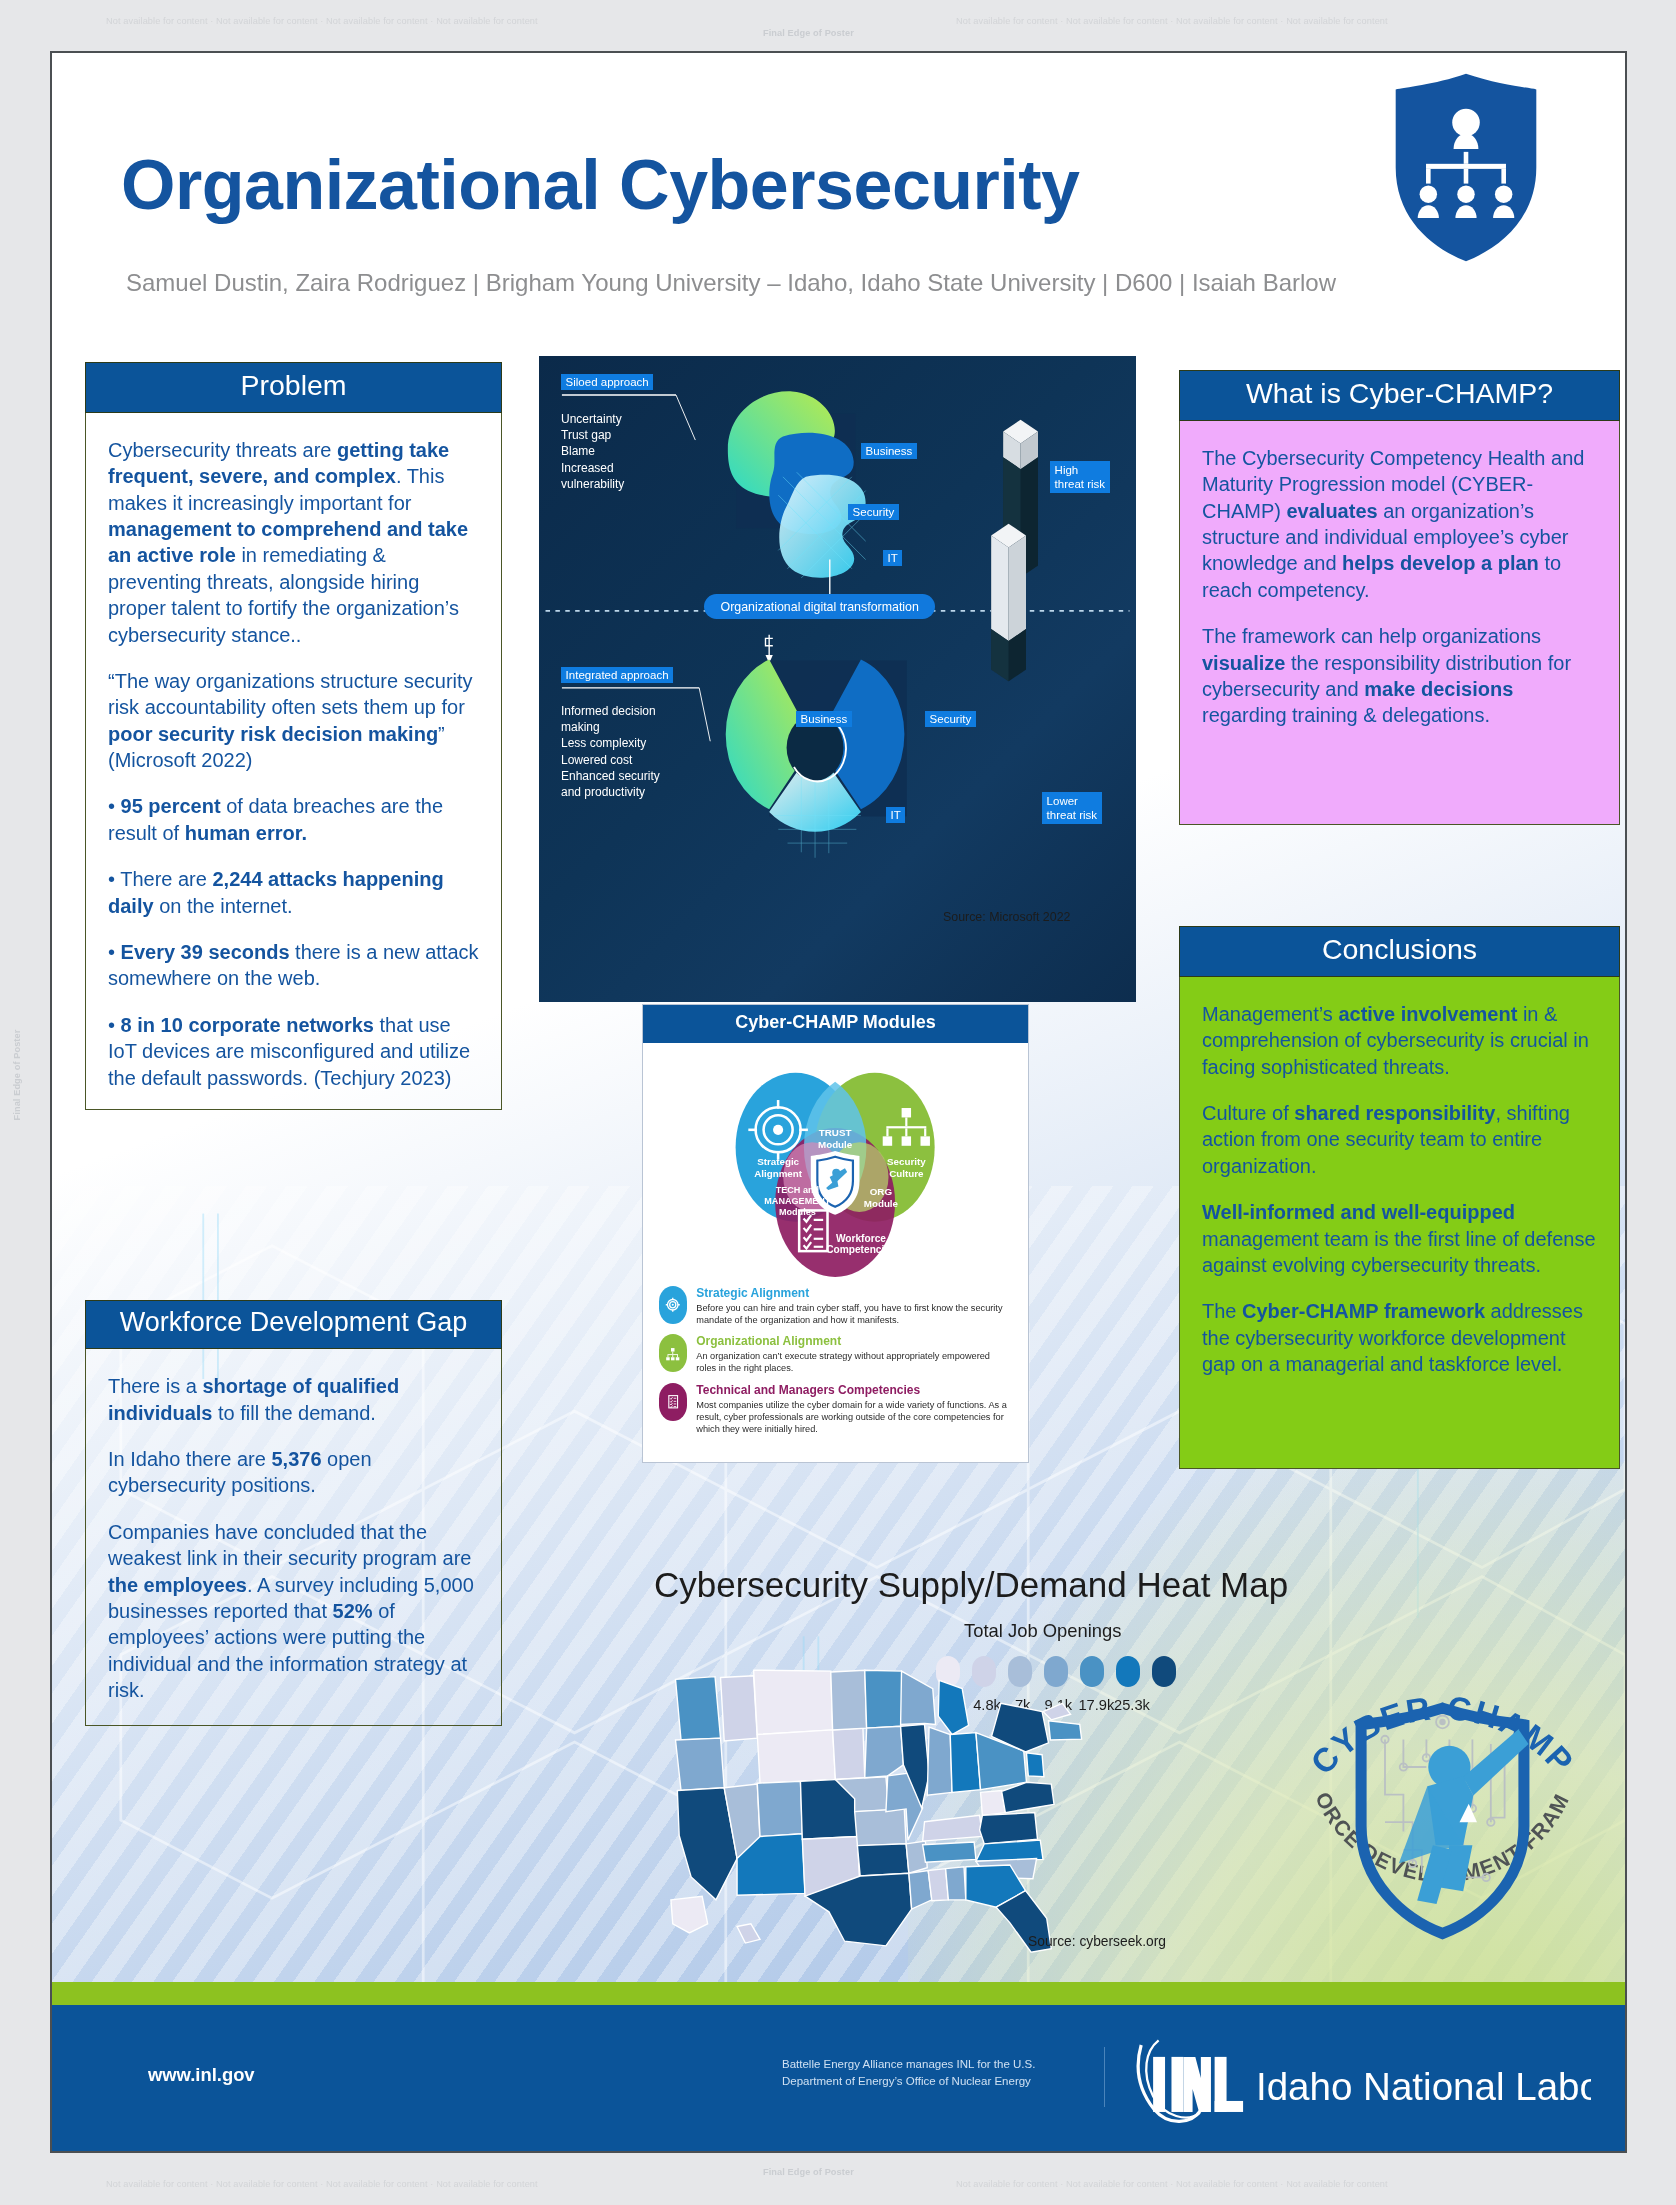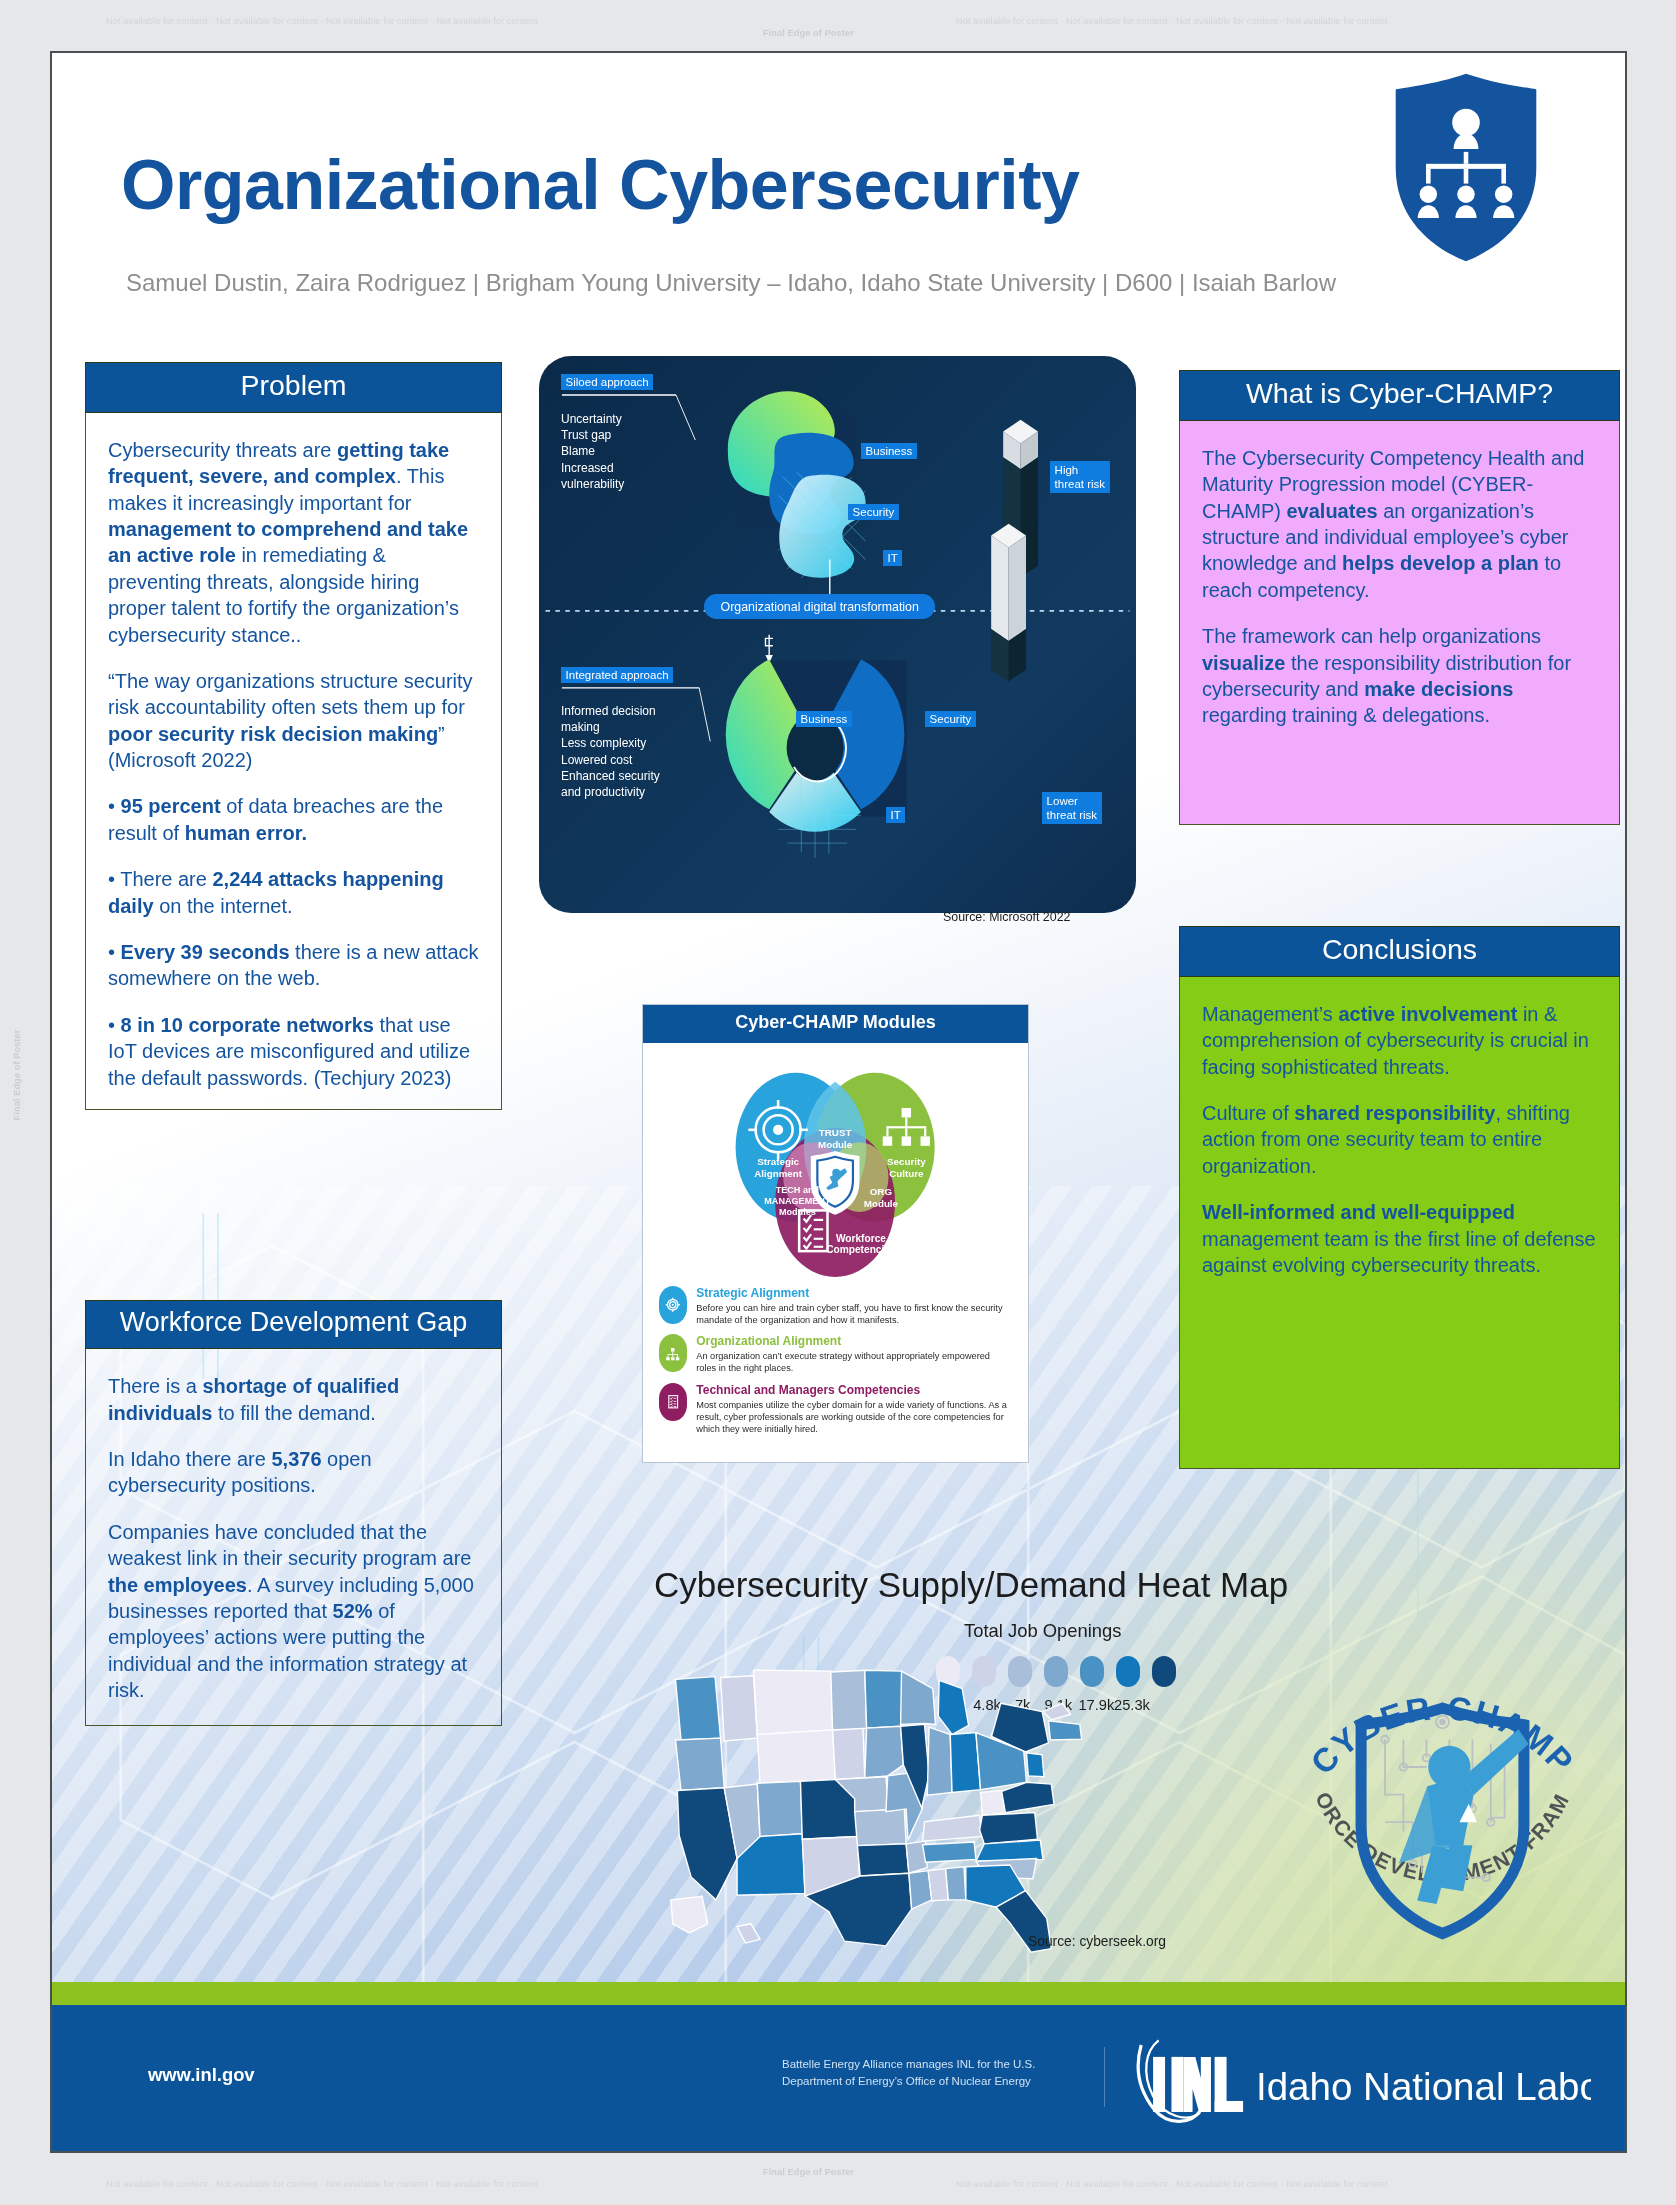--- a/index.html
+++ b/index.html
@@ -103,24 +103,23 @@
   .box-body b { font-weight:bold; }
 
   
   #problem-box  { left:33px;  top:309px;  width:417px; }
   #wdg-box      { left:33px;  top:1247px; width:417px; }
   #what-box     { left:1127px; top:317px;  width:441px; }
   #conclusions-box { left:1127px; top:873px; width:441px; }
 
   
   .ms-diagram {
-    position:absolute; left:487px; top:303px; width:597px; height:557px;
+    position:absolute; left:487px; top:303px; width:597px; height:646px;
     background:linear-gradient(135deg,#0b2a4a 0%, #0e3457 45%, #123a61 70%, #0d2d4e 100%);
     overflow:hidden;
-    border-radius:32px;
   }
   .ms-diagram .tag {
     position:absolute; background:#0f7ce0; color:#fff;
     font-size:11.5px; padding:1.8px 4.6px; white-space:nowrap;
   }
   .ms-diagram .lab {
     position:absolute; color:#ffffff; font-size:12px; line-height:1.35; white-space:pre-line;
   }
   .ms-pill {
     position:absolute; background:#1179dd; color:#fff; border-radius:92px;
@@ -272,20 +271,21 @@
         <p>The framework can help organizations <b>visualize</b> the responsibility distribution for cybersecurity and <b>make decisions</b> regarding training &amp; delegations.</p>
       </div>
     </div>
 
     <div class="box" id="conclusions-box">
       <div class="box-head">Conclusions</div>
       <div class="box-body" style="min-height:492px; background:#84cc16">
         <p>Management’s <b>active involvement</b> in &amp; comprehension of cybersecurity is crucial in facing sophisticated threats.</p>
         <p>Culture of <b>shared responsibility</b>, shifting action from one security team to entire organization.</p>
         <p><b>Well-informed and well-equipped</b> management team is the first line of defense against evolving cybersecurity threats.</p>
+        <p>The <b>Cyber-CHAMP framework</b> addresses the cybersecurity workforce development gap on a managerial and taskforce level.</p>
       </div>
     </div>
 
     <div class="ms-diagram">
 
       <div class="tag" style="left:22px; top:18.4px;">Siloed approach</div>
       <svg style="position:absolute; left:22px; top:36px; width:138px; height:51px;" viewBox="0 0 300 110">
         <path d="M2 6 H250" stroke="#fff" stroke-width="3" fill="none"></path>
         <path d="M250 6 L292 104" stroke="#fff" stroke-width="2" fill="none"></path>
       </svg>

